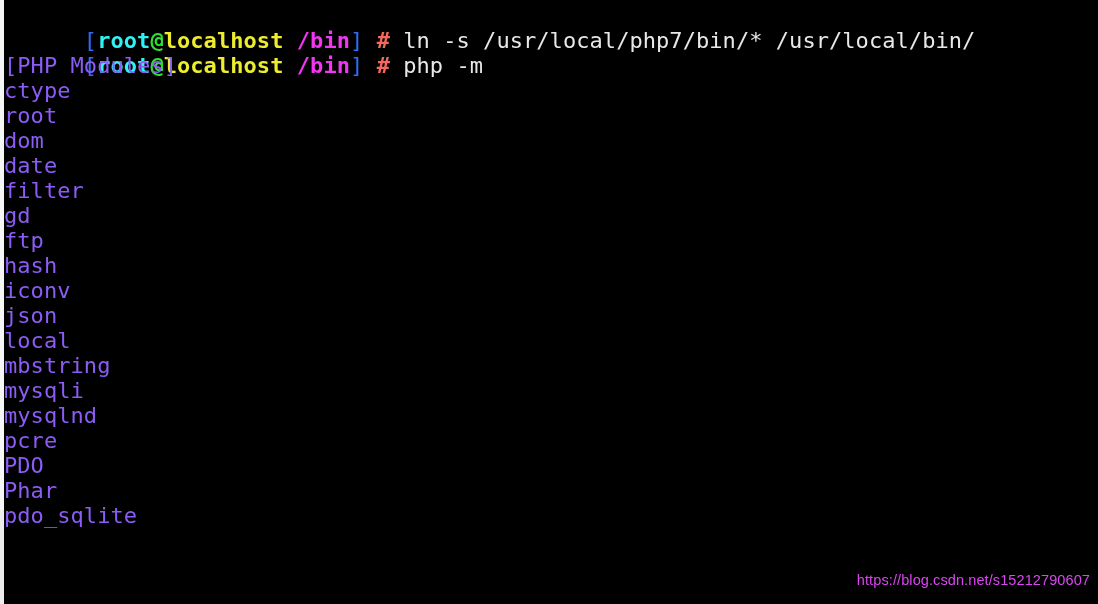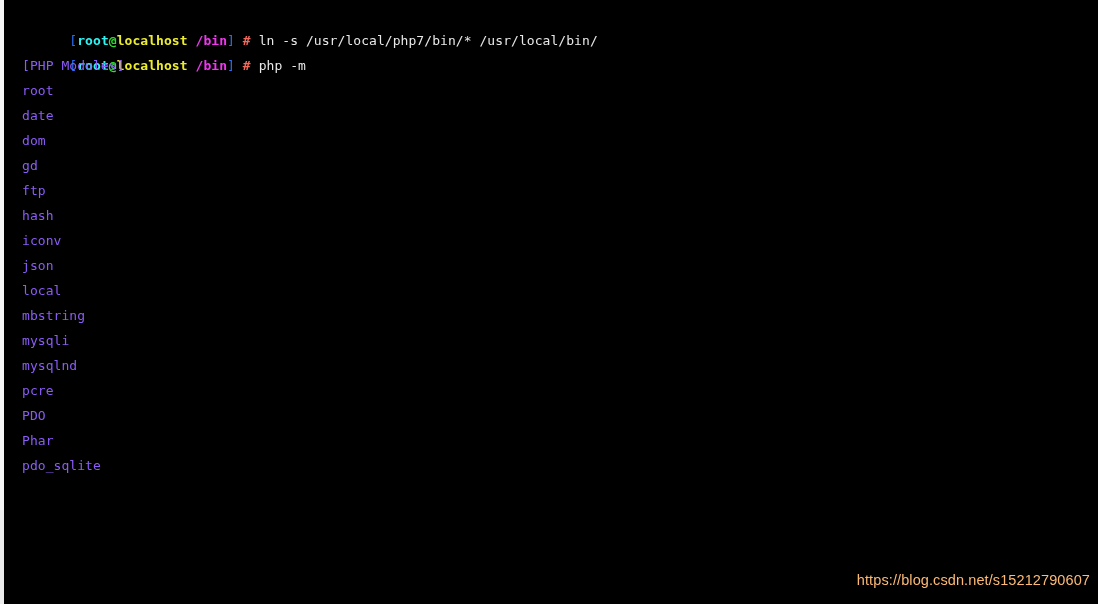--- a/index.html
+++ b/index.html
@@ -42,43 +42,43 @@
     height: 604px;
     background: #000000;
     padding: 0;
     box-sizing: border-box;
     z-index: 1;
   }
   .line {
     position: relative;
     height: 25px;
     line-height: 25px;
-    font-size: 13px;
+    font-size: 22px;
     letter-spacing: 0.06px;
     white-space: pre;
-    padding-left: 18px;
+    padding-left: 0;
     color: #e6e6e6;
   }
   .line:first-child { margin-top: 3px; }
 
   
   .tok-bracket { color: #2b6ef7; }
   .tok-user    { color: #2ff3f3; font-weight: bold; }
   .tok-at      { color: #2fe02f; font-weight: bold; }
   .tok-host    { color: #eded2f; font-weight: bold; }
   .tok-path    { color: #f236f2; font-weight: bold; }
   .tok-hash    { color: #f4695c; font-weight: bold; }
   .tok-cmd     { color: #e8e8e8; }
   .tok-out     { color: #8b5cf6; }
 
   #watermark {
     position: absolute;
     right: 8px;
     bottom: 16px;
-    color: #fdba74;
+    color: #d946ef;
     font-family: "Liberation Sans", sans-serif;
     font-size: 14.5px;
     letter-spacing: 0.1px;
     z-index: 2;
     white-space: pre;
   }
 </style>
 </head>
 <body>
 
@@ -93,23 +93,25 @@
     <div class="line">
       <span class="tok-bracket">[</span><span class="tok-user">root</span><span class="tok-at">@</span><span class="tok-host">localhost</span><span class="tok-cmd"> </span><span class="tok-path">/bin</span><span class="tok-bracket">]</span><span class="tok-cmd"> </span><span class="tok-hash">#</span><span class="tok-cmd"> </span><span class="tok-cmd">ln -s /usr/local/php7/bin/* /usr/local/bin/</span>
     </div>
 
     <div class="line">
       <span class="tok-bracket">[</span><span class="tok-user">root</span><span class="tok-at">@</span><span class="tok-host">localhost</span><span class="tok-cmd"> </span><span class="tok-path">/bin</span><span class="tok-bracket">]</span><span class="tok-cmd"> </span><span class="tok-hash">#</span><span class="tok-cmd"> </span><span class="tok-cmd">php -m</span>
     </div>
 
     <div class="line tok-out">[PHP Modules]</div>
 
+    <div class="line tok-out">ctype</div>
     <div class="line tok-out">root</div>
+    <div class="line tok-out">dom</div>
     <div class="line tok-out">date</div>
-    <div class="line tok-out">dom</div>
+    <div class="line tok-out">filter</div>
     <div class="line tok-out">gd</div>
     <div class="line tok-out">ftp</div>
     <div class="line tok-out">hash</div>
     <div class="line tok-out">iconv</div>
     <div class="line tok-out">json</div>
     <div class="line tok-out">local</div>
     <div class="line tok-out">mbstring</div>
     <div class="line tok-out">mysqli</div>
     <div class="line tok-out">mysqlnd</div>
     <div class="line tok-out">pcre</div>

